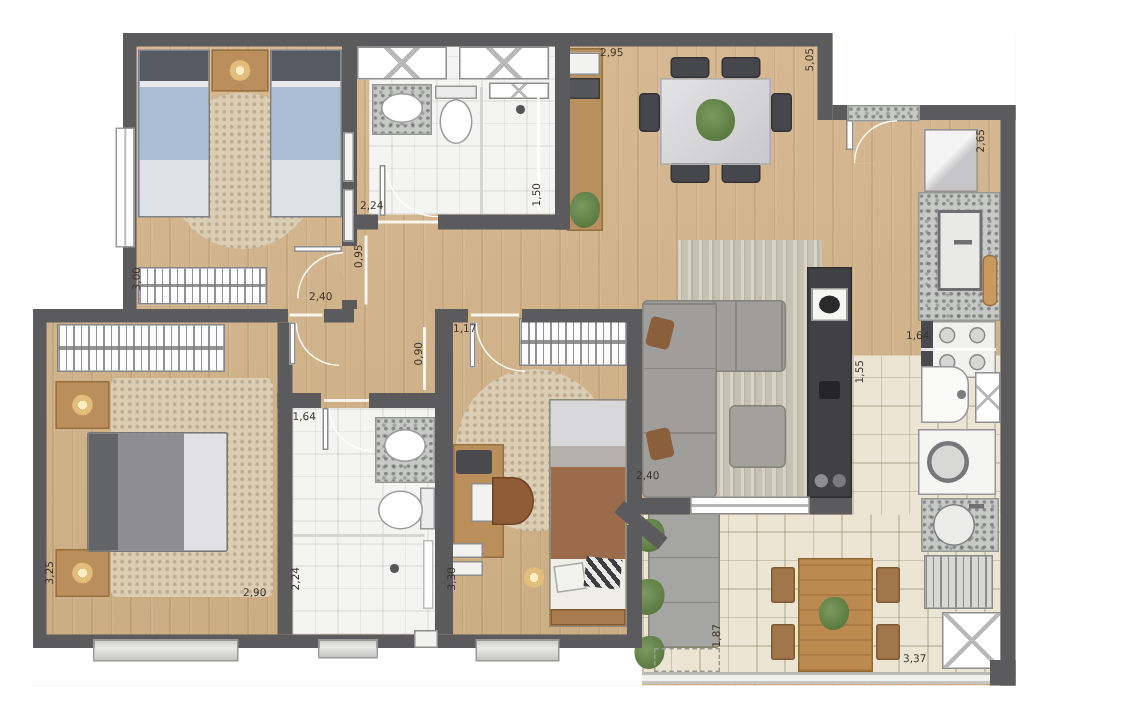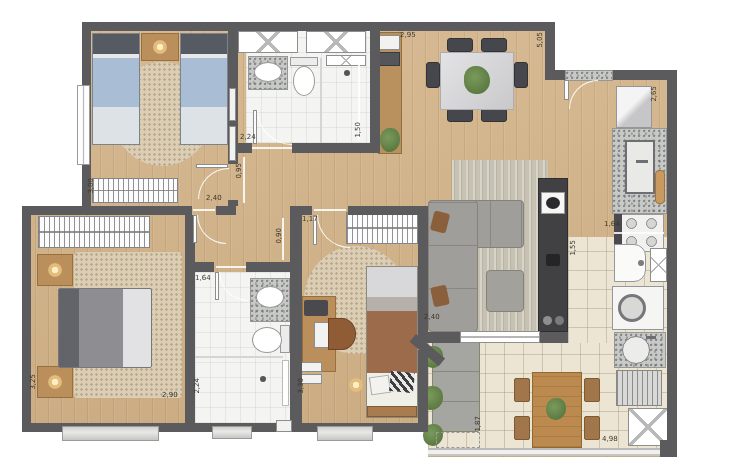--- a/index.html
+++ b/index.html
@@ -231,15 +231,15 @@
   <span class="dim dimv" style="left:275px;top:228px">0,90</span>
   <span class="dim" style="left:604px;top:220px">1,64</span>
   <span class="dim dimv" style="left:569px;top:240px">1,55</span>
   <span class="dim" style="left:424px;top:313px">2,40</span>
   <span class="dim" style="left:195px;top:274px">1,64</span>
   <span class="dim dimv" style="left:193px;top:378px">2,24</span>
   <span class="dim dimv" style="left:297px;top:378px">3,30</span>
   <span class="dim dimv" style="left:29px;top:374px">3,25</span>
   <span class="dim" style="left:162px;top:391px">2,90</span>
   <span class="dim dimv" style="left:474px;top:416px">1,87</span>
-  <span class="dim" style="left:602px;top:435px">4,98</span>
+  <span class="dim" style="left:602px;top:435px">3,37</span>
 
 </div>
 
 </body></html>

